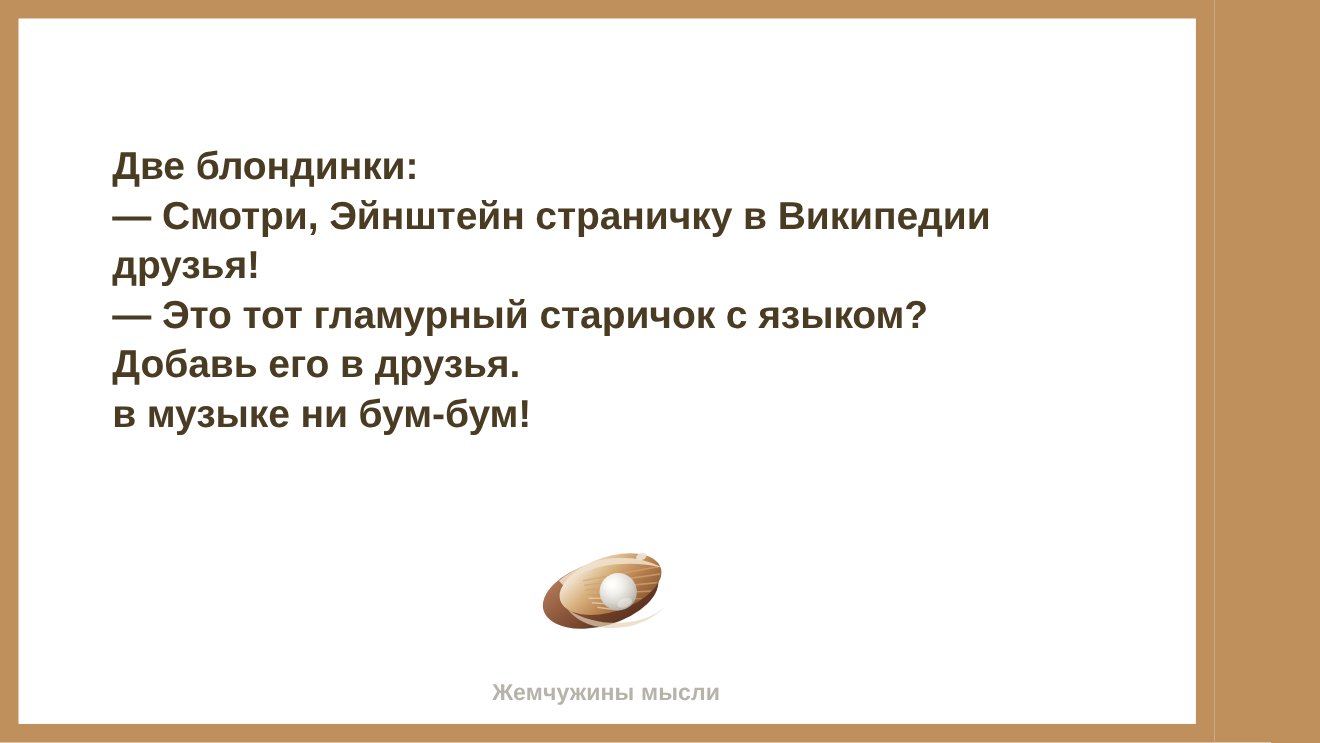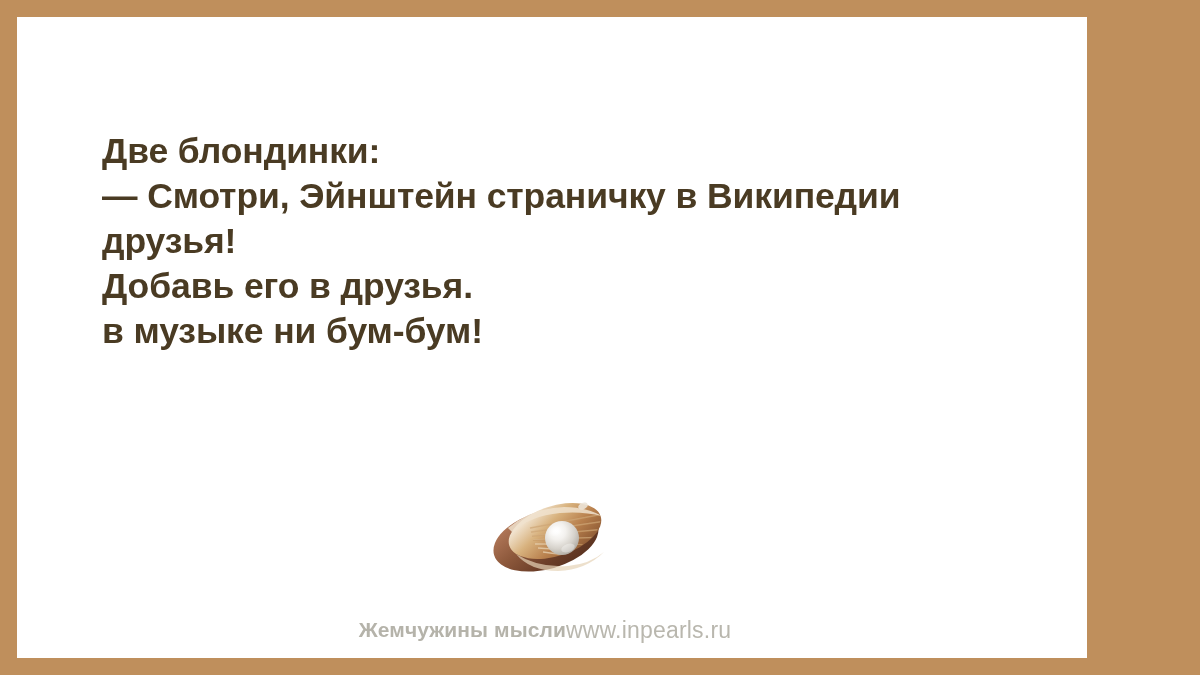--- a/index.html
+++ b/index.html
@@ -91,20 +91,21 @@
 </head>
 <body>
 
 <div class="card">
   <div class="inner">
 
     <div class="quote-block">
       <div class="quote-line">Две блондинки:</div>
       <div class="quote-line">— Смотри, Эйнштейн страничку в Википедии</div>
       <div class="quote-line">друзья!</div>
+      <div class="quote-line">— Это тот гламурный старичок с языком?</div>
       <div class="quote-line">Добавь его в друзья.</div>
       <div class="quote-line">в музыке ни бум-бум!</div>
     </div>
 
     <div class="emblem-wrap">
       <svg class="emblem" viewBox="0 0 132 74" aria-hidden="true">
         <defs>
           <linearGradient id="shellOuter" x1="0.12" y1="0.1" x2="0.85" y2="0.95">
             <stop offset="0" stop-color="#b3795a"></stop>
             <stop offset="0.35" stop-color="#8f5a3d"></stop>
@@ -152,17 +153,16 @@
         <path d="M30 56 Q52 70 82 68 Q104 66 118 54 Q100 72 72 73 Q44 73 30 56 Z" fill="#e6d3b6" opacity="0.7"></path>
         <ellipse cx="76" cy="40" rx="17" ry="17" fill="url(#pearlGrad)"></ellipse>
         <ellipse cx="69" cy="33" rx="7" ry="5.5" transform="rotate(-25 69 33)" fill="url(#pearlHi)"></ellipse>
         <ellipse cx="82" cy="50" rx="7" ry="4" transform="rotate(-20 82 50)" fill="#ffffff" opacity="0.35"></ellipse>
         <ellipse cx="97" cy="8" rx="5" ry="3.2" transform="rotate(-22 97 8)" fill="#ece4d8" opacity="0.9"></ellipse>
       </svg>
     </div>
 
     <div class="footer">
       <span class="footer-brand">Жемчужины мысли</span>
-      <span class="footer-site">www.inpearls.ru</span>
     </div>
 
   </div>
 </div>
 
 </body></html>

